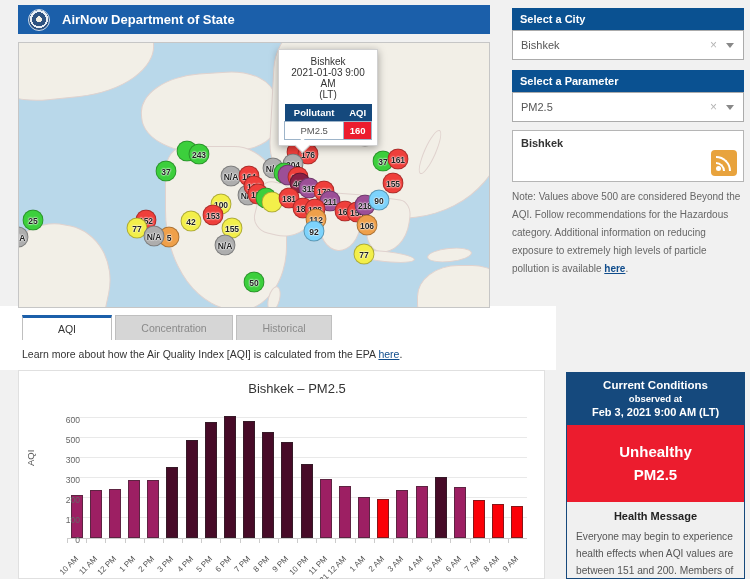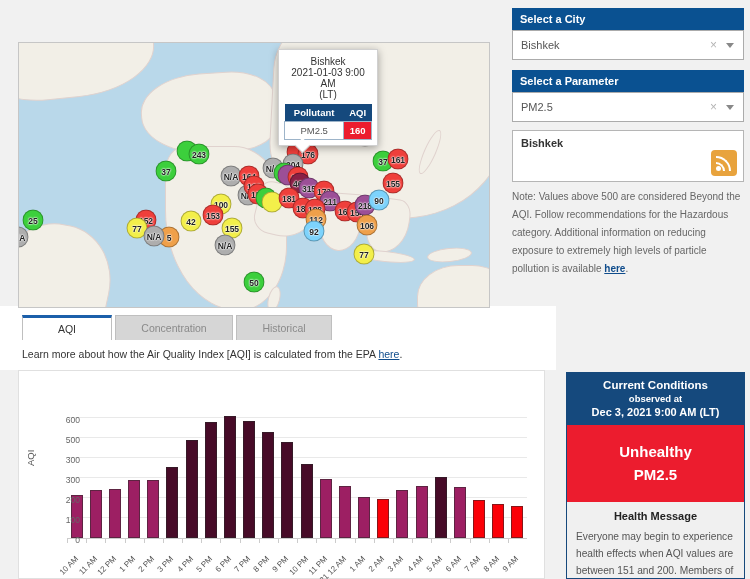--- a/index.html
+++ b/index.html
@@ -92,20 +92,24 @@
   .cc-ht { text-align:center; font-size:11px; font-weight:bold; color:#222; margin-bottom:6px; }
   .cc-hp { font-size:10.2px; color:#555; line-height:1.7; }
 </style>
 </head>
 <body>
 
 <div id="canvas">
 
   <div class="white-strip"></div>
 
+  <div class="app-header">
+    <div class="seal"></div>
+    <div class="app-title">AirNow Department of State</div>
+  </div>
 
   <div class="map">
 
     <div class="land" style="left:-40px; top:-45px; width:175px; height:100px; border-radius:40% 60% 50% 40%; transform:rotate(-6deg);"></div>
     <div class="land" style="left:-25px; top:180px; width:115px; height:130px; border-radius:50% 45% 40% 40%; transform:rotate(12deg);"></div>
     <div class="land" style="left:122px; top:30px; width:135px; height:80px; border-radius:45% 35% 30% 50%; transform:rotate(-4deg);"></div>
     <div class="land" style="left:146px; top:103px; width:122px; height:165px; border-radius:18% 50% 45% 70%;"></div>
     <div class="land" style="left:237px; top:142px; width:58px; height:52px; border-radius:20% 30% 55% 30%; transform:rotate(14deg);"></div>
     <div class="land" style="left:252px; top:-30px; width:235px; height:205px; border-radius:30% 25% 45% 35%; transform:rotate(3deg);"></div>
     <div class="land" style="left:300px; top:150px; width:42px; height:58px; border-radius:10% 10% 60% 60%; transform:rotate(4deg);"></div>
@@ -189,20 +193,21 @@
 
   <div class="tabs">
     <div class="tab t1 active">AQI</div>
     <div class="tab t2">Concentration</div>
     <div class="tab t3">Historical</div>
   </div>
 
   <div class="learn"><span>Learn more about how the Air Quality Index [AQI] is calculated from the EPA </span><a class="lnk">here</a><span>.</span></div>
 
   <div class="chart-panel">
+    <div class="chart-title">Bishkek – PM2.5</div>
     <div class="ylab">AQI</div>
     <div class="plot" id="plot">
         <div class="gridline" style="bottom: 20px;"></div>
         <div class="gridline" style="bottom: 40px;"></div>
         <div class="gridline" style="bottom: 60px;"></div>
         <div class="gridline" style="bottom: 80px;"></div>
         <div class="gridline" style="bottom: 100px;"></div>
         <div class="gridline" style="bottom: 120px;"></div>
         <div class="bar" style="left: 3.58333px; height: 43px; background: rgb(157, 31, 99);"></div>
         <div class="xtick" style="left: 0px;"></div>
@@ -312,21 +317,21 @@
       <div class="rss-dot"></div>
     </div>
   </div>
 
   <div class="note"><span>Note: Values above 500 are considered Beyond the AQI. Follow recommendations for the Hazardous category. Additional information on reducing exposure to extremely high levels of particle pollution is available </span><a class="lnk" style="font-weight:bold;">here</a><span>.</span></div>
 
   <div class="cc-panel">
     <div class="cc-head">
       <div class="cc-t1">Current Conditions</div>
       <div class="cc-t2">observed at</div>
-      <div class="cc-t3">Dec 3, 2021 9:00 AM (LT)</div>
+      <div class="cc-t3">Feb 3, 2021 9:00 AM (LT)</div>
     </div>
     <div class="cc-red">
       <div class="cc-aqi">Unhealthy</div>
       <div class="cc-aqi">PM2.5</div>
     </div>
     <div class="cc-health">
       <div class="cc-ht">Health Message</div>
       <div class="cc-hp">Everyone may begin to experience health effects when AQI values are between 151 and 200. Members of sensitive groups may experience more serious health effects.</div>
     </div>
   </div>

